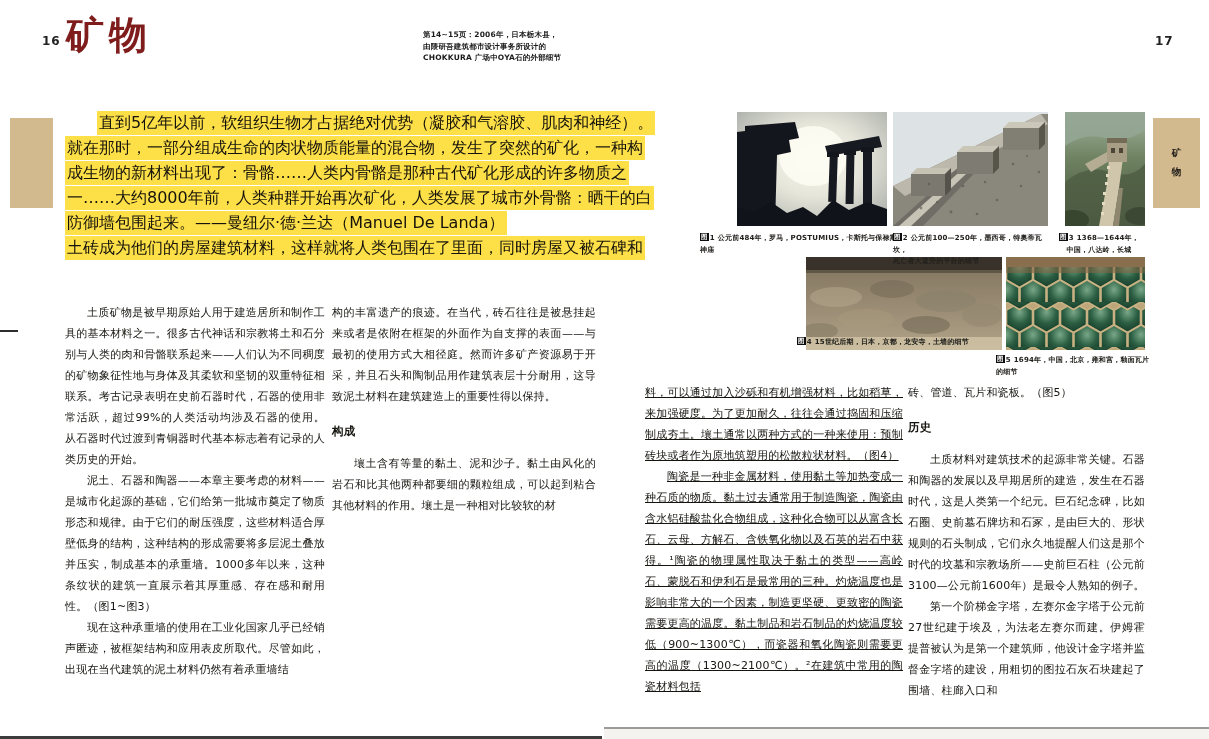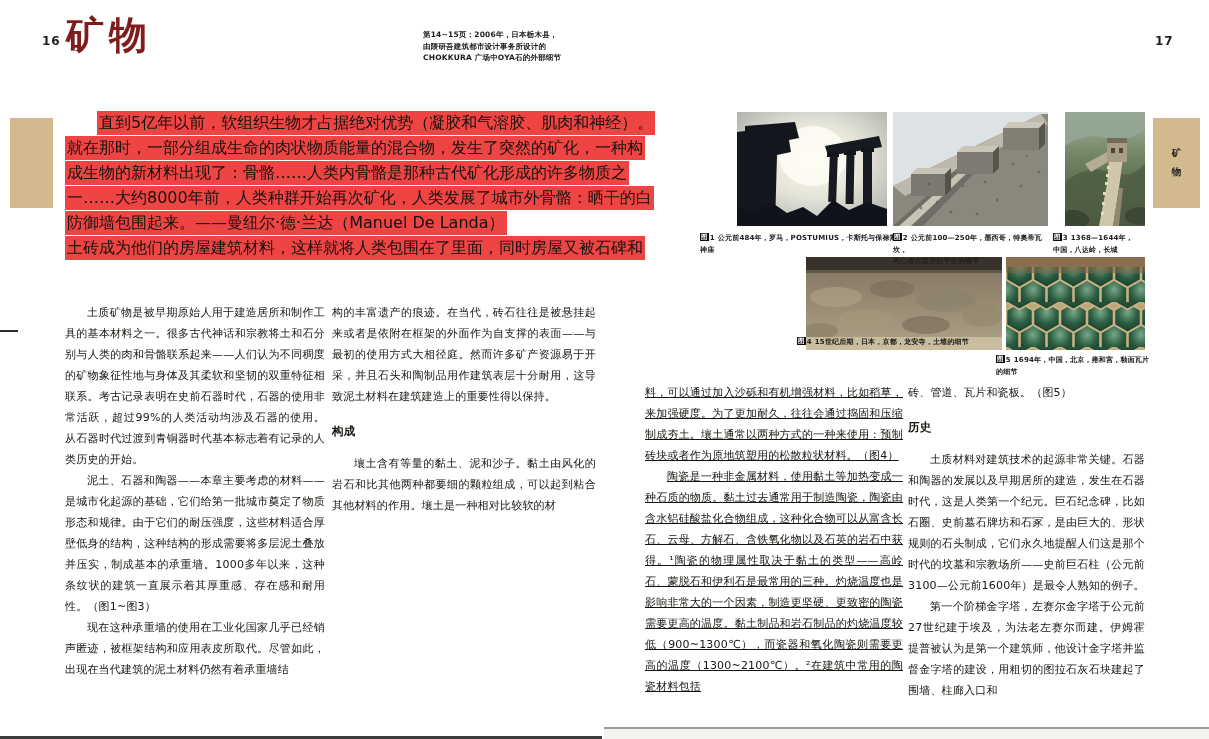--- a/index.html
+++ b/index.html
@@ -13,36 +13,36 @@
   .pageno{font-size:12px;font-weight:bold;color:#222;letter-spacing:1px;}
   .book-title{font-size:38px;font-weight:bold;color:#7f1d1d;letter-spacing:5px;line-height:1;}
   .credit{font-size:7.5px;font-weight:bold;color:#1a1a1a;line-height:11.5px;letter-spacing:0.2px;}
   
   .tab{background:#d2b98e;}
   .tab-vert{display:flex;flex-direction:column;align-items:center;justify-content:center;
     gap:6px;font-size:9.5px;font-weight:bold;color:#23201a;}
   
   .quote{font-size:16px;line-height:25px;color:#15120c;}
   .qline{height:25px;white-space:nowrap;}
-  .qline > span{background:#ef4444;padding:2px 2px 3px 2px;}
+  .qline > span{background:#fde047;padding:2px 2px 3px 2px;}
   .qline.first > span{margin-left:32px;}
   
   .col{font-size:11px;line-height:21px;text-align:justify;color:#15140f;letter-spacing:0.2px;}
   .col .p{text-indent:2em;margin:0;}
   .col .p.cont{text-indent:0;}
   .col .hd{font-weight:bold;font-size:11.5px;margin:14px 0 11px 0;text-indent:0;text-align:left;}
   
   .fig{overflow:hidden;background:#888;}
   .fig svg{display:block;}
   .cap{font-size:7px;line-height:11.5px;color:#22201c;font-weight:bold;letter-spacing:0.2px;}
   .cap .figbadge{display:inline-block;background:#0d0d0d;color:#fff;font-size:6.5px;
     line-height:8px;padding:0 1px;margin-right:1px;vertical-align:1px;}
   .cap .fignum{margin-right:3px;}
   .t-center{text-align:left;}
-  .t-right{text-align:left;}
+  .t-right{text-align:center;}
   
   .band{background:#f4f3f0;}
   .rule-dark{background:#3c3c3c;}
   .rule-grey{background:#9b9b9b;}
   .edge-mark{background:#2e2e2e;}
 </style>
 </head>
 <body>
 
 <div class="abs pageno" style="left:42px;top:34px;">16</div>

